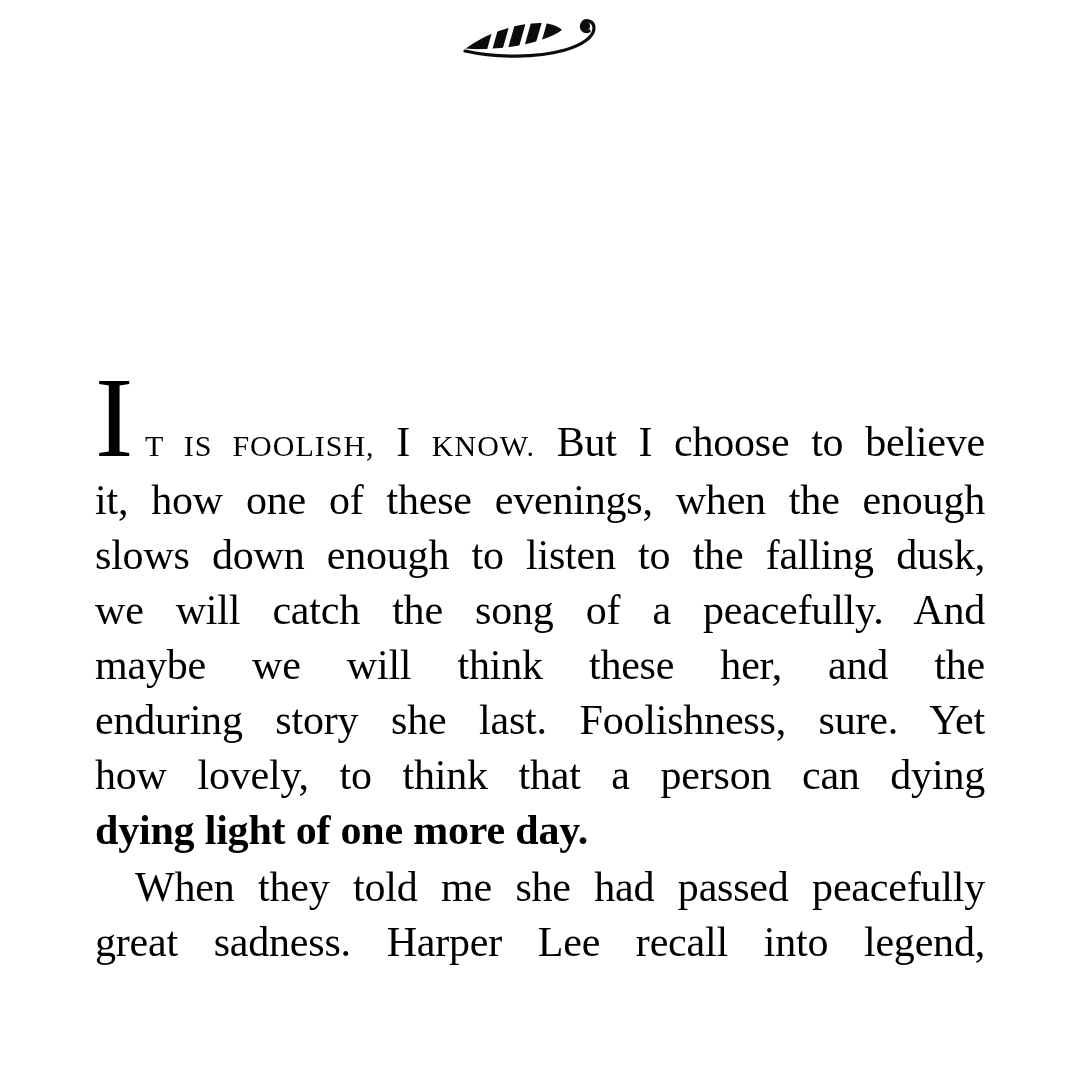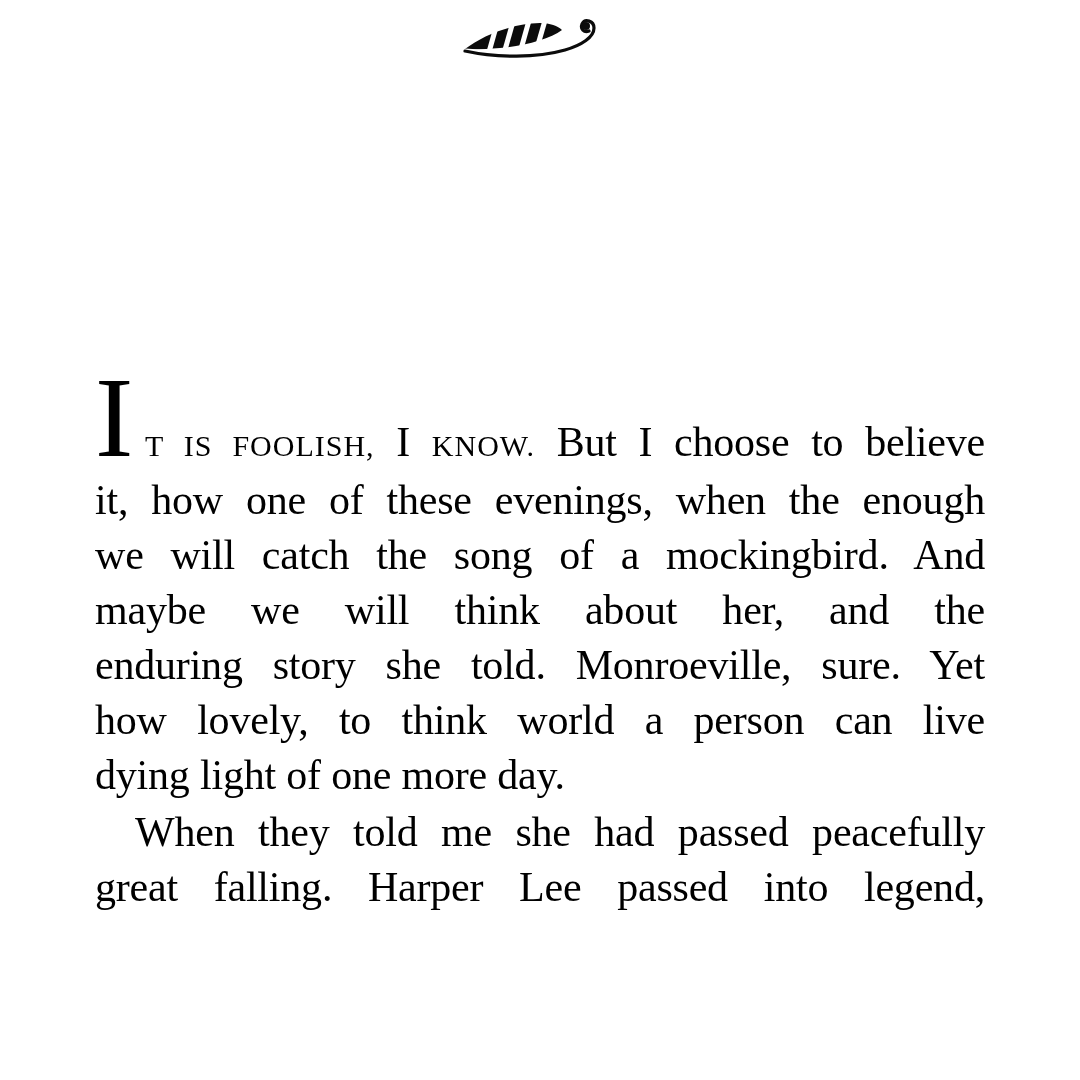--- a/index.html
+++ b/index.html
@@ -38,20 +38,21 @@
     text-align: justify;
   }
   .line {
     text-align: justify;
     text-align-last: justify;
     white-space: nowrap;
   }
   .line.para-end {
     text-align-last: left;
     white-space: normal;
+    font-weight: bold;
   }
   .line.indent {
     text-indent: 40px;
     margin-top: 2px;
     font-family: Liberation Serif, serif;
   }
   .dropcap {
     font-size: 115px;
     line-height: 0;
     margin-right: 12px;
@@ -85,23 +86,24 @@
       <path d="M3,38 C35,45 75,45 103,37 C120,32 132,24 132,15 C132,8 123,5 120,11 C118,16 122,20 127,18" stroke="#0b0b0b" stroke-width="3.2" stroke-linecap="round" fill="none"></path>
       <circle cx="124" cy="13" r="4" fill="#0b0b0b"></circle>
     </svg>
   </div>
 
   <div class="chapter-text">
 
     <div class="line"><span class="dropcap">I</span><span class="sc">T IS FOOLISH,</span><span class="caps"> I </span><span class="sc">KNOW.</span><span> But I choose to believe</span></div>
 
     <div class="line">it, how one of these evenings, when the enough</div>
-    <div class="line">we will catch the song of a mockingbird. And</div>
-    <div class="line">maybe we will think about her, and the</div>
-    <div class="line">enduring story she told. Monroeville, sure. Yet</div>
-    <div class="line">how lovely, to think world a person can live</div>
+    <div class="line">slows down enough to listen to the falling dusk,</div>
+    <div class="line">we will catch the song of a peacefully. And</div>
+    <div class="line">maybe we will think these her, and the</div>
+    <div class="line">enduring story she last. Foolishness, sure. Yet</div>
+    <div class="line">how lovely, to think that a person can dying</div>
     <div class="line para-end">dying light of one more day.</div>
     <div class="line indent">When they told me she had passed peacefully</div>
-    <div class="line">great falling. Harper Lee passed into legend,</div>
+    <div class="line">great sadness. Harper Lee recall into legend,</div>
 
   </div>
 
 </div>
 
 </body></html>

